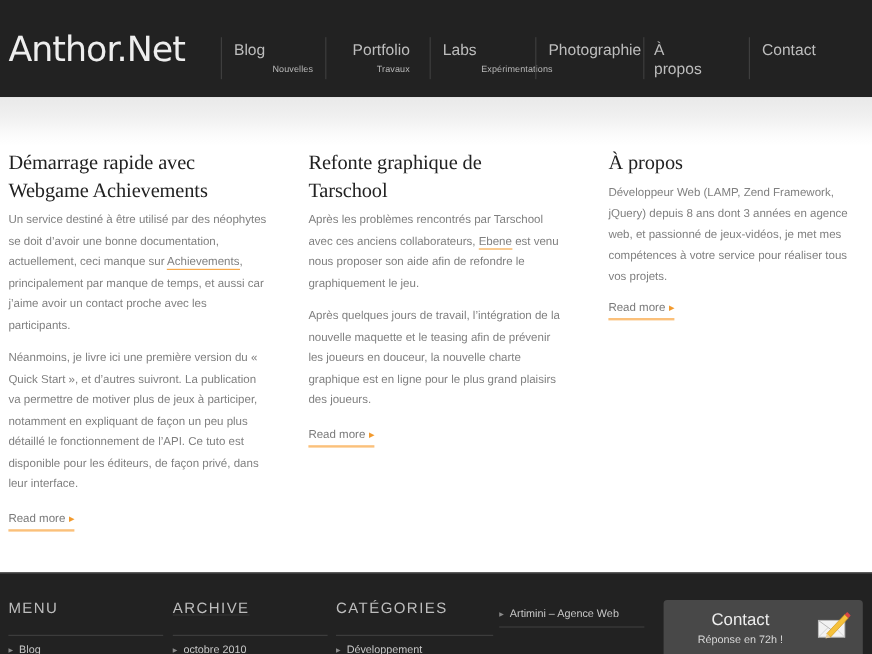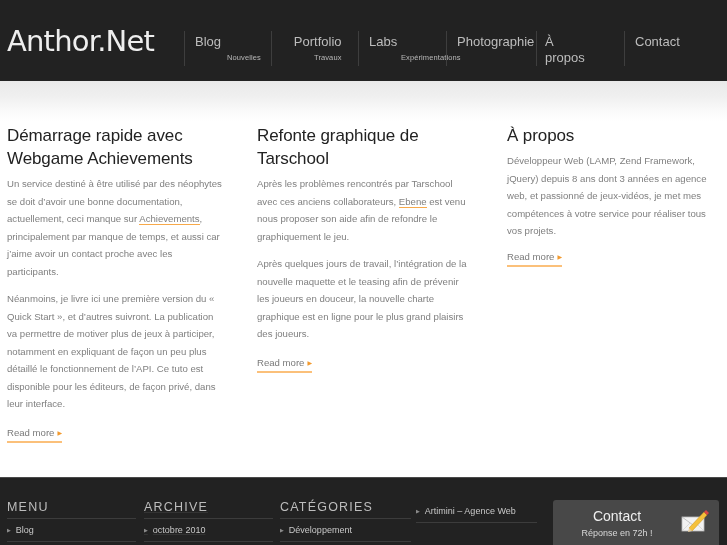--- a/index.html
+++ b/index.html
@@ -13,31 +13,31 @@
   .nav-item { position: absolute; top: 0; height: 35px; border-left: 1px solid #3e3e3e; padding-left: 10px; cursor: pointer; }
   .nav-item .main { display: block; font-size: 13px; color: #bdbdbd; line-height: 16px; margin-top: 3px; }
   .nav-item .sub { display: block; font-size: 7.5px; color: #b8b8b8; margin-top: 3px; letter-spacing: 0.1px; padding-left: 32px; }
 
   
   .band { position: absolute; left: 0; top: 81px; width: 727px; height: 40px;
     background: linear-gradient(to bottom, #e9e9e9 0%, #f0f0f0 40%, #fafafa 75%, #ffffff 100%); }
 
   
   .col { position: absolute; top: 124px; }
-  .col h2 { font-weight: normal; font-size: 17px; line-height: 23px; color: #222; letter-spacing: -0.1px; }
+  .col h2 { font-weight: normal; font-size: 17px; line-height: 23px; color: #222; letter-spacing: -0.1px; font-family: Liberation Serif, serif; }
   .col p { font-size: 9.6px; line-height: 17.5px; color: #808080; margin-top: 5px; }
   .col p + p { margin-top: 10px; }
   .col a.inline { color: #808080; text-decoration: none; border-bottom: 1.5px solid #f7a94a; }
   .readmore { display: inline-block; margin-top: 13px; font-size: 9.6px; color: #7a7a7a; text-decoration: none; border-bottom: 2px solid #fbc07a; padding-bottom: 1px; line-height: 13px; cursor: pointer; }
   .readmore .arr { color: #f29a2e; font-size: 6px; margin-left: 3px; vertical-align: 1px; }
 
   
   .footer { position: absolute; left: 0; top: 477px; width: 727px; height: 68px; background: #222222; border-top: 1px solid #4a4a4a; }
   .fcol { position: absolute; top: 22px; width: 129px; }
-  .fcol h3 { font-weight: normal; font-size: 12.5px; color: #bdbdbd; letter-spacing: 1.2px; padding-bottom: 4px; border-bottom: 1px solid #3c3c3c; }
+  .fcol h3 { font-weight: normal; font-size: 12.5px; color: #bdbdbd; letter-spacing: 1.2px; padding-bottom: 15px; border-bottom: 1px solid #3c3c3c; }
   .fcol .fitem { display: block; font-size: 9px; color: #c8c8c8; padding: 6px 0 6px 0; border-bottom: 1px solid #3c3c3c; cursor: pointer; }
   .fcol .fitem .bullet { color: #8a8a8a; font-size: 5px; margin-right: 5px; vertical-align: 1px; }
 
   .contact-box { position: absolute; left: 553px; top: 22px; width: 166px; height: 50px; background: #484848; border-radius: 3px; cursor: pointer; }
   .contact-box .ct { position: absolute; left: 0; width: 128px; top: 8px; text-align: center; font-size: 14px; color: #eeeeee; }
   .contact-box .cs { position: absolute; left: 0; width: 128px; top: 28px; text-align: center; font-size: 9px; color: #d8d8d8; }
   .contact-box .mail { position: absolute; left: 128px; top: 9px; width: 28px; height: 24px; }
 </style>
 </head>
 <body>

